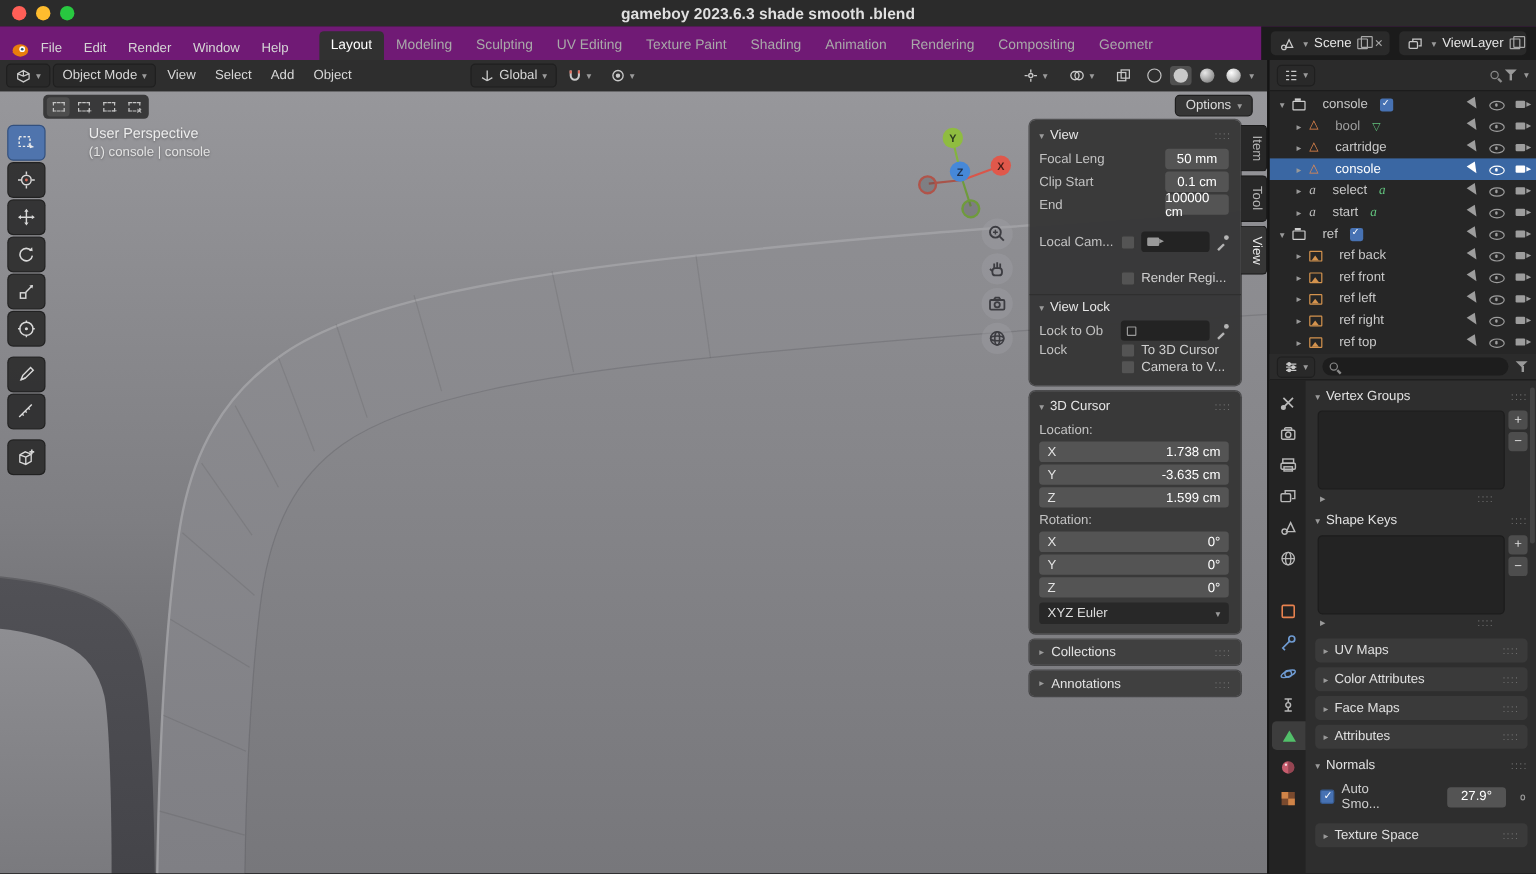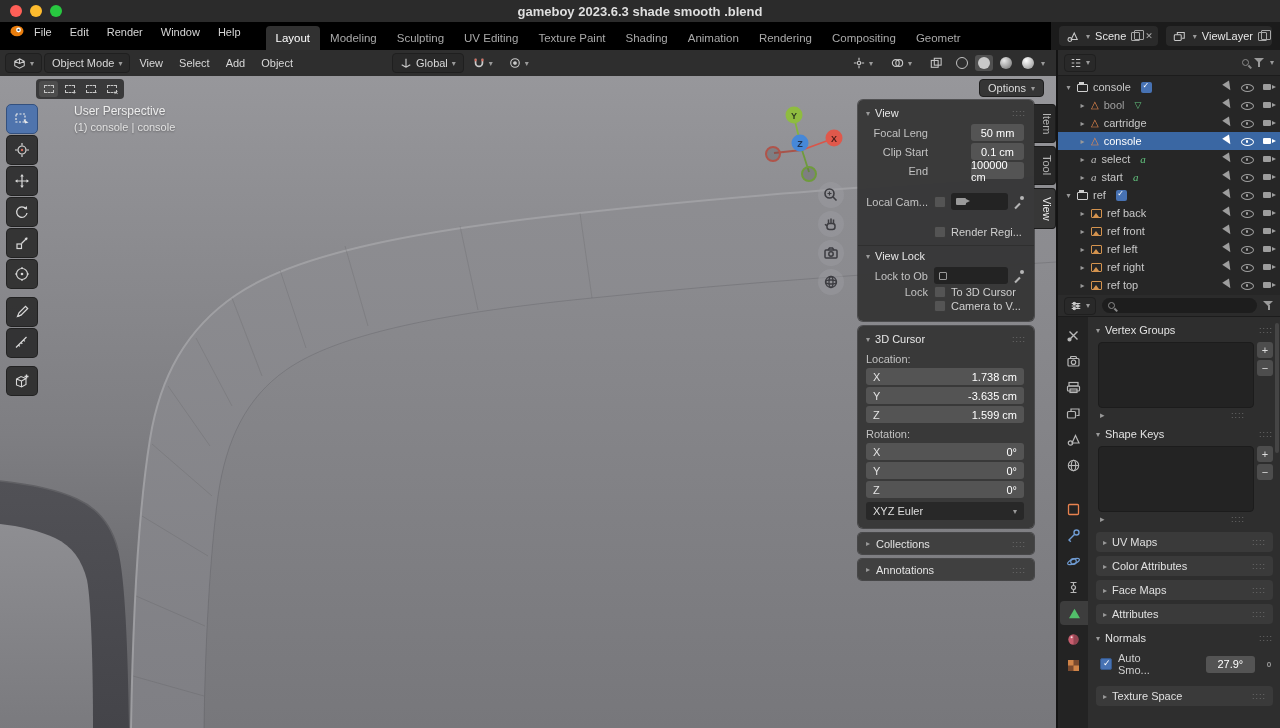--- a/index.html
+++ b/index.html
@@ -8,21 +8,21 @@
   .abs { position:absolute; }
 
   
   #titlebar { left:0; top:0; width:1280px; height:22px; background:#2b2b2b; display:flex; align-items:center; justify-content:center; }
   .traffic { position:absolute; left:10px; top:5px; display:flex; gap:8px; }
   .tl { width:12px; height:12px; border-radius:50%; display:inline-block; }
   .tl.red{background:#ff5f57} .tl.yellow{background:#febc2e} .tl.green{background:#28c840}
   .mac-title { color:#dfdfdf; font-size:13px; font-weight:bold;text-align:center; }
 
   
-  #topbar { left:0; top:22px; width:1280px; height:28px; background:#000000; display:flex; align-items:flex-start; padding-left:8px; }
+  #topbar { left:0; top:22px; width:1280px; height:28px; background:#701a75; display:flex; align-items:flex-end; padding-left:8px; }
   .menu-item { padding:0 9px; height:20px; line-height:20px; color:#d6d6d6; border-radius:4px; white-space:nowrap; }
   .ws-tabs { display:flex; align-items:flex-end; height:28px; margin-left:16px; overflow:hidden; flex:1; min-width:0; }
   .ws-tab { padding:6px 10px 6px; color:#a9a9a9; white-space:nowrap; font-size:11.5px; }
   .ws-tab.active { background:#313131; color:#fff; border-radius:4px 4px 0 0; }
   .topbar-right { display:flex; align-items:center; gap:8px; padding:0 8px; background:#1b1b1b; height:28px; }
   .tb-widget { display:flex; align-items:center; height:20px; background:#2a2a2a; border-radius:4px; padding:0 5px; gap:5px; color:#e6e6e6; }
   .chev { color:#9a9a9a; font-size:8px; }
   .ic-copy { width:9px; height:9px; border:1px solid #a8a8a8; border-radius:1px; position:relative; display:inline-block; }
   .ic-copy::after { content:""; position:absolute; left:2px; top:-3px; width:8px; height:8px; border:1px solid #a8a8a8; border-radius:1px; }
   .ic-x { color:#a8a8a8; font-size:9px; }
@@ -45,21 +45,21 @@
   #right-col { left:1056px; top:50px; width:224px; height:678px; background:#262626; border-left:2px solid #141414; }
 
   
   #outliner { height:245px; overflow:hidden; }
   .ol-header { height:26px; background:#2b2b2b; display:flex; align-items:center; gap:5px; padding:0 6px; border-bottom:1px solid #1c1c1c; }
   .ol-rows { padding-top:2px; }
   .orow { height:18px; display:flex; align-items:center; padding:0 5px 0 6px; gap:4px; color:#c8c8c8; }
   .orow.sel { background:#3a67a3; color:#ffffff; }
   .ind1 { padding-left:20px; }
   .disc { width:9px; color:#999; font-size:8px; text-align:center; flex:none; }
-  .oname { margin-left:1px; white-space:nowrap; }
+  .oname { margin-left:10px; white-space:nowrap; }
   .dimname { color:#9f9f9f; }
   .sel .oname { color:#fff; }
   .oi-mesh { color:#e98a4e; font-size:10px; line-height:10px; flex:none; }
   .oi-font { color:#bfbfbf; font-style:italic; font-family:"Liberation Serif", serif; font-size:11px; line-height:10px; flex:none; }
   .oi-col { width:11px; height:8px; border:1px solid #cfcfcf; border-radius:1px; position:relative; margin-top:2px; flex:none; }
   .oi-col::before { content:""; position:absolute; left:1px; top:-3px; width:5px; height:2px; background:#cfcfcf; }
   .oi-img { width:11px; height:9px; border:1px solid #d4934e; border-radius:1px; position:relative; flex:none; }
   .oi-img::after { content:""; position:absolute; left:1px; bottom:0; border-left:3px solid transparent; border-right:3px solid transparent; border-bottom:4px solid #d4934e; }
   .ocb { width:11px; height:11px; background:#4772b3; border-radius:2px; position:relative; margin-left:6px; flex:none; }
   .ocb::after { content:"\2713"; position:absolute; left:1.5px; top:-0.5px; color:#fff; font-size:8px; }
@@ -123,21 +123,21 @@
   #gizmo { left:756px; top:98px; width:92px; height:92px; }
   #nav-buttons { left:818px; top:182px; display:flex; flex-direction:column; gap:3px; }
   .nav-btn { width:26px; height:26px; border-radius:50%; background:rgba(160,160,165,.38); display:flex; align-items:center; justify-content:center; }
 
   
   #npanel { left:858px; top:100px; width:176px; display:flex; flex-direction:column; gap:5px; }
   .npanel-block { background:rgba(55,55,55,.97); border-radius:5px; padding:3px 0 8px; box-shadow:0 0 0 1px rgba(26,26,26,.55); }
   .np-header { display:flex; align-items:center; gap:5px; padding:4px 8px; color:#e6e6e6; }
   .np-sub { margin-top:6px; border-top:1px solid #2f2f2f; }
   .np-row { display:grid; grid-template-columns:62px 1fr; gap:6px; align-items:center; padding:1px 10px 1px 8px; }
-  .np-label { text-align:right; color:#c2c2c2; white-space:nowrap; overflow:hidden; }
+  .np-label { text-align:left; color:#c2c2c2; white-space:nowrap; overflow:hidden; }
   .nfield { background:#545454; border-radius:3px; height:17px; display:flex; align-items:center; justify-content:center; color:#fff;margin-left:37px; }
   .axis-row { padding:1px 10px 1px 8px; }
   .axis-field { background:#545454; border-radius:3px; height:17px; display:flex; align-items:center; justify-content:space-between; padding:0 7px; color:#fff; }
   .axis-letter { color:#e3e3e3; }
   .cb { width:12px; height:12px; background:#545454; border:1px solid #3a3a3a; border-radius:2px; position:relative; flex:none; }
   .cb.on { background:#4772b3; border-color:#35588c; }
   .cb.on::after { content:"\2713"; position:absolute; left:2px; top:-1px; color:#fff; font-size:9px; }
   .np-flex { display:flex; align-items:center; gap:5px; min-width:0; }
   .obj-field { flex:1; height:17px; background:#232323; border-radius:3px; display:flex; align-items:center; padding:0 5px; gap:4px; min-width:0; }
   .dropper { width:11px; height:13px; position:relative; flex:none; }

